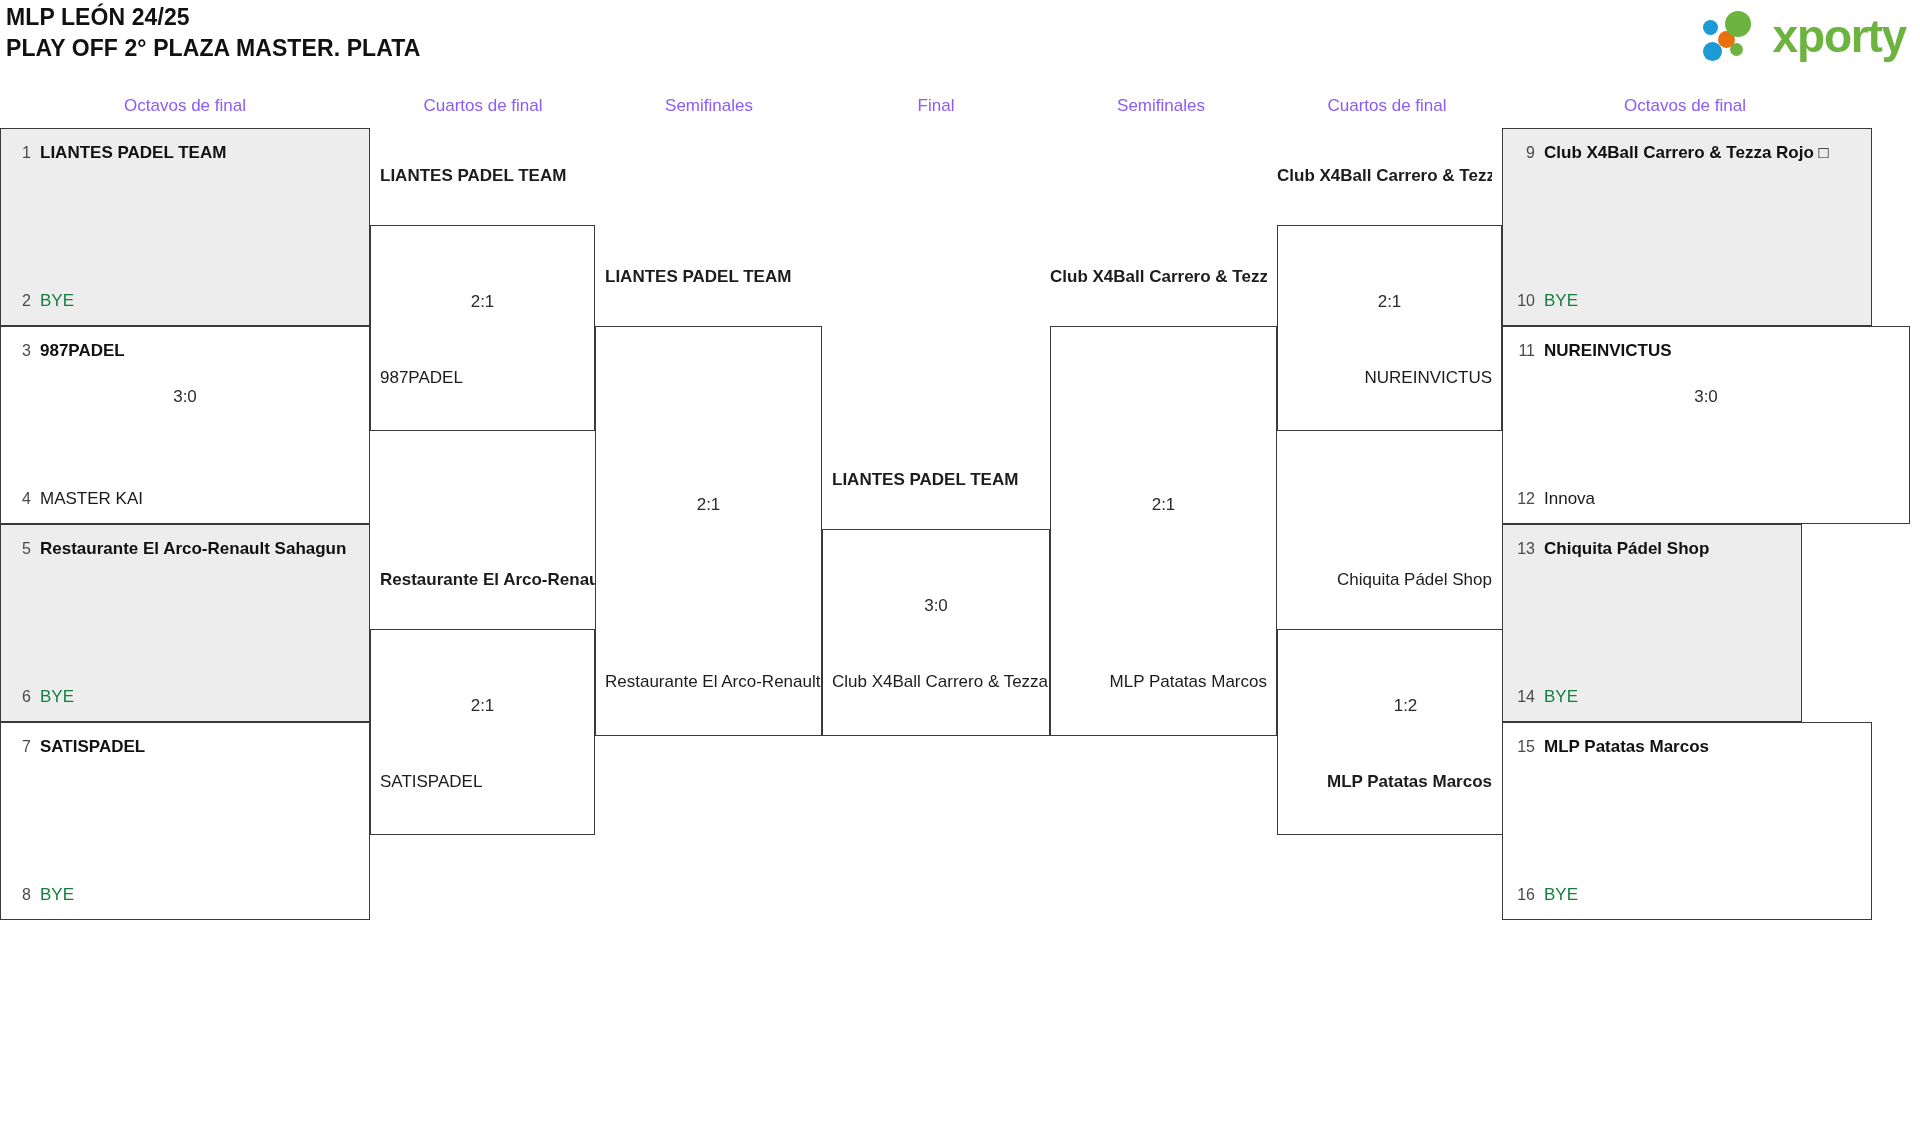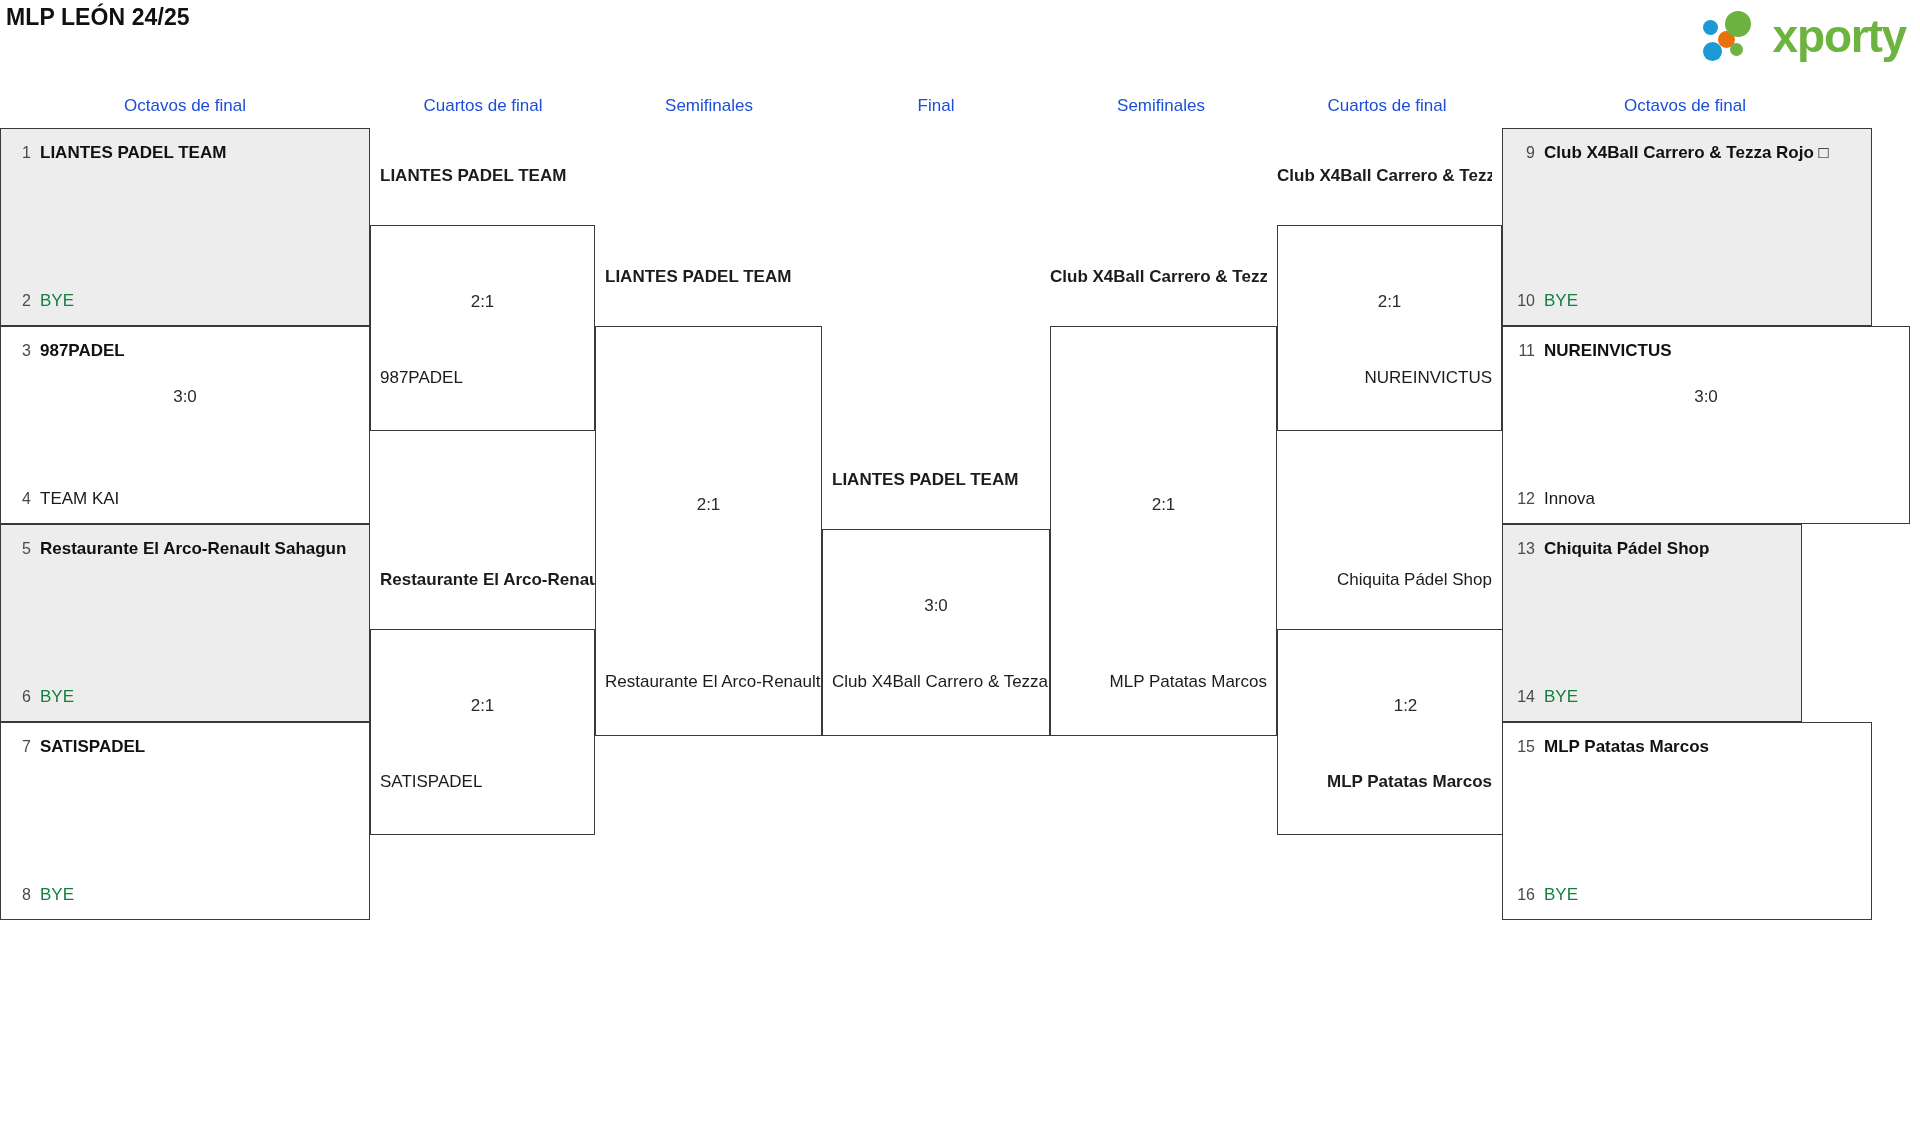--- a/index.html
+++ b/index.html
@@ -21,21 +21,21 @@
 
   .logo { position: absolute; right: 14px; top: 8px; height: 56px;
           display: flex; align-items: center; gap: 12px; }
   .logo-dots { width: 58px; height: 50px; position: relative; }
   .dot { position: absolute; border-radius: 50%; }
   .logo-word { font-size: 46px; font-weight: 700; color: #6cb33f;
                letter-spacing: -1.2px; line-height: 46px; }
 
   
   .round-head {
-    position: absolute; top: 96px; font-size: 17px; color: #1d4ed8;
+    position: absolute; top: 96px; font-size: 17px; color: #8b5cf6;
     text-align: center; white-space: nowrap; transform: translateX(-50%);
   }
 
   
   .box {
     position: absolute; border: 1px solid #3a3a3a; background: #ffffff;
     overflow: hidden;
   }
   .box.shaded { background: #ededed; }
 
@@ -73,20 +73,21 @@
   .advance.l { text-align: left; }
   .advance.r { text-align: right; }
 </style>
 </head>
 <body>
 
 <div id="stage">
 
   <div class="title-block">
     <div class="title-line">MLP LEÓN 24/25</div>
+    <div class="title-line">PLAY OFF 2° PLAZA MASTER. PLATA</div>
   </div>
 
   <div class="logo">
     <div class="logo-dots">
       <span class="dot" style="left:0px;  top:9px;  width:15px; height:15px; background:#1b9ad6;"></span>
       <span class="dot" style="left:0px;  top:31px; width:19px; height:19px; background:#1b9ad6;"></span>
       <span class="dot" style="left:15px; top:20px; width:17px; height:17px; background:#e8700f;"></span>
       <span class="dot" style="left:22px; top:0px;  width:26px; height:26px; background:#6cb33f;"></span>
       <span class="dot" style="left:27px; top:32px; width:13px; height:13px; background:#6cb33f;"></span>
     </div>
@@ -115,21 +116,21 @@
     </div>
 
     <div class="box" style="left:0px; top:326px; width:370px; height:198px;">
       <div class="seed top">
         <span class="seed-num">3</span>
         <span class="seed-name winner">987PADEL</span>
       </div>
       <div class="score" style="top:60px;">3:0</div>
       <div class="seed bot">
         <span class="seed-num">4</span>
-        <span class="seed-name">TEAM KAI</span>
+        <span class="seed-name">MASTER KAI</span>
       </div>
     </div>
 
     <div class="box shaded" style="left:0px; top:524px; width:370px; height:198px;">
       <div class="seed top">
         <span class="seed-num">5</span>
         <span class="seed-name winner">Restaurante El Arco-Renault Sahagun</span>
       </div>
       <div class="seed bot">
         <span class="seed-num">6</span>

